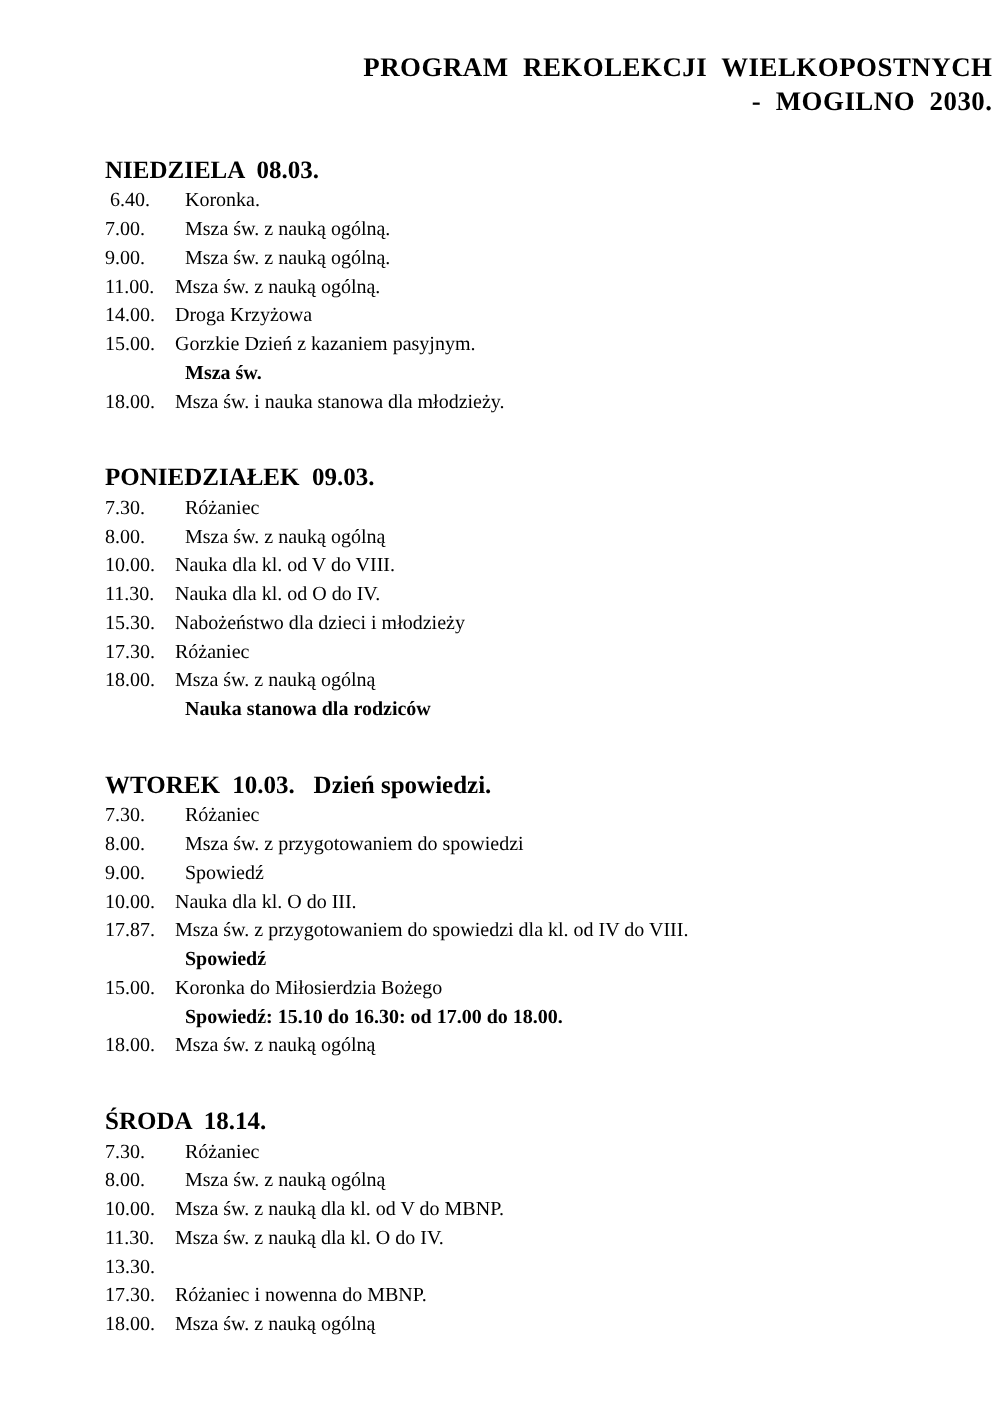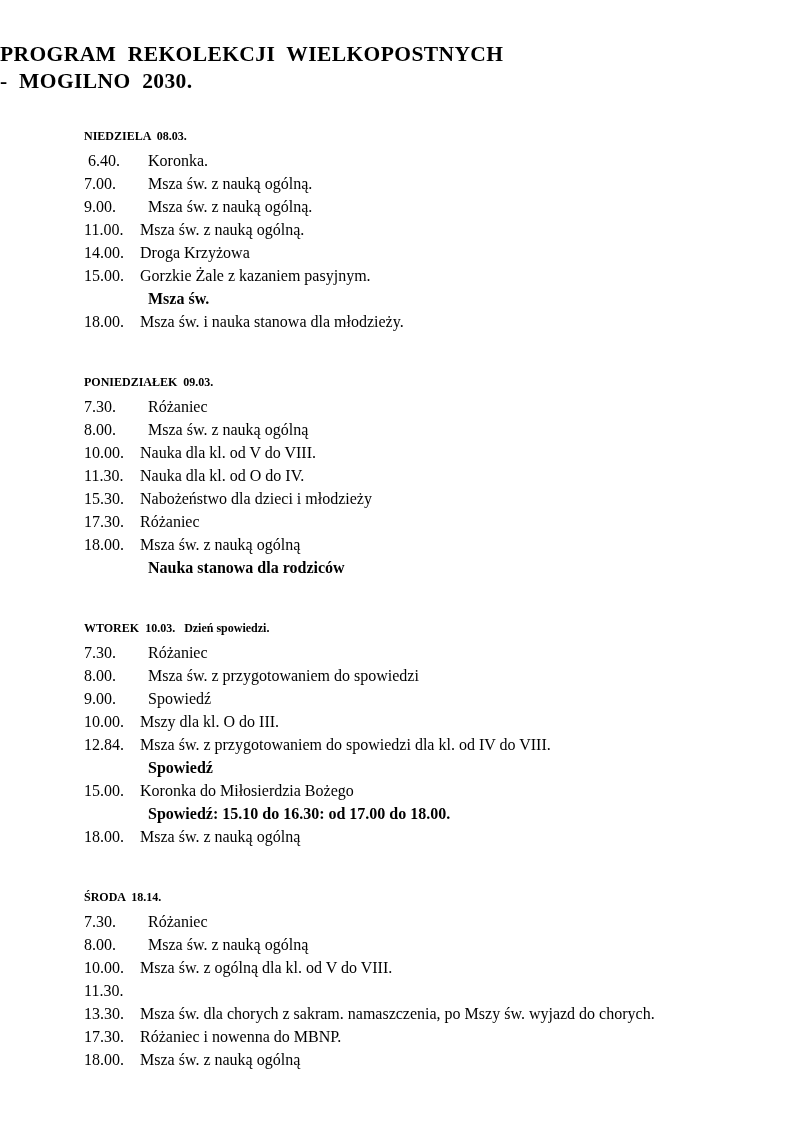--- a/index.html
+++ b/index.html
@@ -14,21 +14,21 @@
     height: 1123px;
     background: #ffffff;
     font-family: "Liberation Serif", "DejaVu Serif", serif;
     color: #000000;
     overflow: hidden;
     box-sizing: border-box;
   }
 
   
   .doc-title {
-    text-align: left;
+    text-align: right;
     font-weight: bold;
     font-size: 21.5px;
     letter-spacing: 0.4px;
     line-height: 27px;
     padding-top: 41px;
     margin: 0 0 0 0;
   }
   .doc-title .title-line {
     display: block;
     white-space: pre;
@@ -43,21 +43,21 @@
 
   .day-section {
     margin-bottom: 0;
   }
   .day-section + .day-section {
     margin-top: 38px;
   }
 
   .day-heading {
     font-weight: bold;
-    font-size: 12px;
+    font-size: 20px;
     line-height: 23px;
     white-space: pre;
     margin-bottom: 1px;
   }
 
   .entries {
     margin: 0;
     padding: 0;
     list-style: none;
   }
@@ -101,21 +101,21 @@
 
   <div class="content">
       <div class="day-section">
         <div class="day-heading">NIEDZIELA  08.03.</div>
         <ul class="entries">
           <li class="entry"><span class="time"> 6.40.</span><span class="desc">  Koronka.</span></li>
           <li class="entry"><span class="time">7.00.</span><span class="desc">  Msza św. z nauką ogólną.</span></li>
           <li class="entry"><span class="time">9.00.</span><span class="desc">  Msza św. z nauką ogólną.</span></li>
           <li class="entry"><span class="time">11.00.</span><span class="desc">Msza św. z nauką ogólną.</span></li>
           <li class="entry"><span class="time">14.00.</span><span class="desc">Droga Krzyżowa</span></li>
-          <li class="entry"><span class="time">15.00.</span><span class="desc">Gorzkie Żale z kazaniem pasyjnym.</span></li>
+          <li class="entry"><span class="time">15.00.</span><span class="desc">Gorzkie Dzień z kazaniem pasyjnym.</span></li>
           <li class="entry continuation"><span class="time"></span><span class="desc">Msza św.</span></li>
           <li class="entry"><span class="time">18.00.</span><span class="desc">Msza św. i nauka stanowa dla młodzieży.</span></li>
         </ul>
       </div>
       <div class="day-section">
         <div class="day-heading">PONIEDZIAŁEK  09.03.</div>
         <ul class="entries">
           <li class="entry"><span class="time">7.30.</span><span class="desc">  Różaniec</span></li>
           <li class="entry"><span class="time">8.00.</span><span class="desc">  Msza św. z nauką ogólną</span></li>
           <li class="entry"><span class="time">10.00.</span><span class="desc">Nauka dla kl. od V do VIII.</span></li>
@@ -125,35 +125,35 @@
           <li class="entry"><span class="time">18.00.</span><span class="desc">Msza św. z nauką ogólną</span></li>
           <li class="entry continuation"><span class="time"></span><span class="desc">Nauka stanowa dla rodziców</span></li>
         </ul>
       </div>
       <div class="day-section">
         <div class="day-heading">WTOREK  10.03.   Dzień spowiedzi.</div>
         <ul class="entries">
           <li class="entry"><span class="time">7.30.</span><span class="desc">  Różaniec</span></li>
           <li class="entry"><span class="time">8.00.</span><span class="desc">  Msza św. z przygotowaniem do spowiedzi</span></li>
           <li class="entry"><span class="time">9.00.</span><span class="desc">  Spowiedź</span></li>
-          <li class="entry"><span class="time">10.00.</span><span class="desc">Mszy dla kl. O do III.</span></li>
-          <li class="entry"><span class="time">12.84.</span><span class="desc">Msza św. z przygotowaniem do spowiedzi dla kl. od IV do VIII.</span></li>
+          <li class="entry"><span class="time">10.00.</span><span class="desc">Nauka dla kl. O do III.</span></li>
+          <li class="entry"><span class="time">17.87.</span><span class="desc">Msza św. z przygotowaniem do spowiedzi dla kl. od IV do VIII.</span></li>
           <li class="entry continuation"><span class="time"></span><span class="desc">Spowiedź</span></li>
           <li class="entry"><span class="time">15.00.</span><span class="desc">Koronka do Miłosierdzia Bożego</span></li>
           <li class="entry continuation"><span class="time"></span><span class="desc">Spowiedź: 15.10 do 16.30: od 17.00 do 18.00.</span></li>
           <li class="entry"><span class="time">18.00.</span><span class="desc">Msza św. z nauką ogólną</span></li>
         </ul>
       </div>
       <div class="day-section">
         <div class="day-heading">ŚRODA  18.14.</div>
         <ul class="entries">
           <li class="entry"><span class="time">7.30.</span><span class="desc">  Różaniec</span></li>
           <li class="entry"><span class="time">8.00.</span><span class="desc">  Msza św. z nauką ogólną</span></li>
-          <li class="entry"><span class="time">10.00.</span><span class="desc">Msza św. z ogólną dla kl. od V do VIII.</span></li>
-          <li class="entry"><span class="time">11.30.</span></li>
-          <li class="entry"><span class="time">13.30.</span><span class="desc">Msza św. dla chorych z sakram. namaszczenia, po Mszy św. wyjazd do chorych.</span></li>
+          <li class="entry"><span class="time">10.00.</span><span class="desc">Msza św. z nauką dla kl. od V do MBNP.</span></li>
+          <li class="entry"><span class="time">11.30.</span><span class="desc">Msza św. z nauką dla kl. O do IV.</span></li>
+          <li class="entry"><span class="time">13.30.</span></li>
           <li class="entry"><span class="time">17.30.</span><span class="desc">Różaniec i nowenna do MBNP.</span></li>
           <li class="entry"><span class="time">18.00.</span><span class="desc">Msza św. z nauką ogólną</span></li>
         </ul>
       </div>
     </div>
 
 </div>
 
 </body></html>

